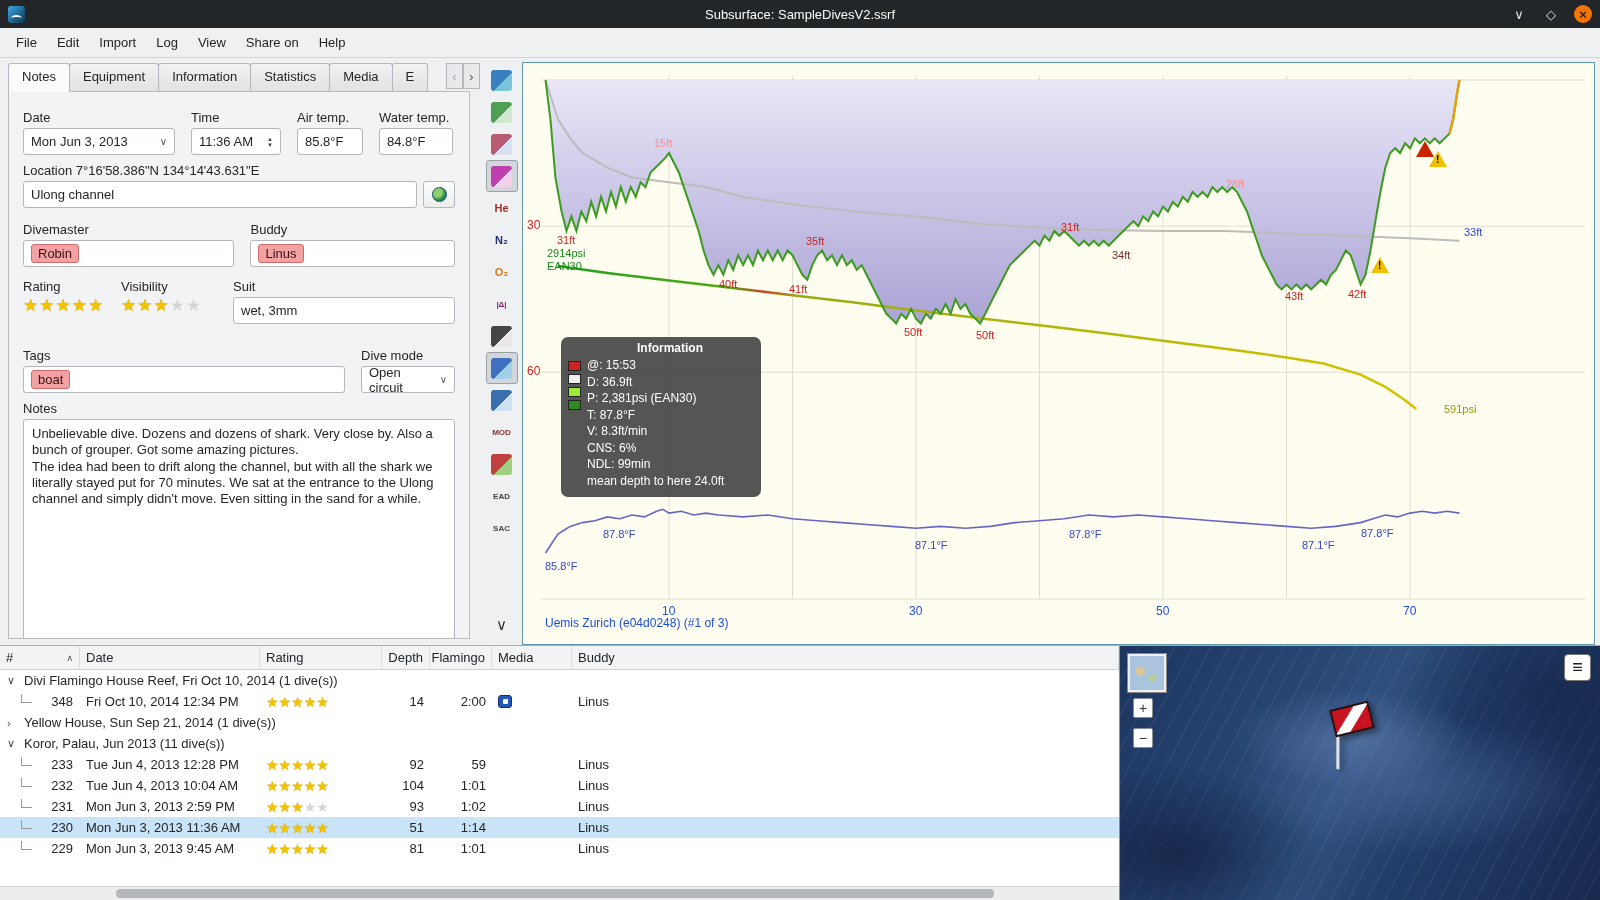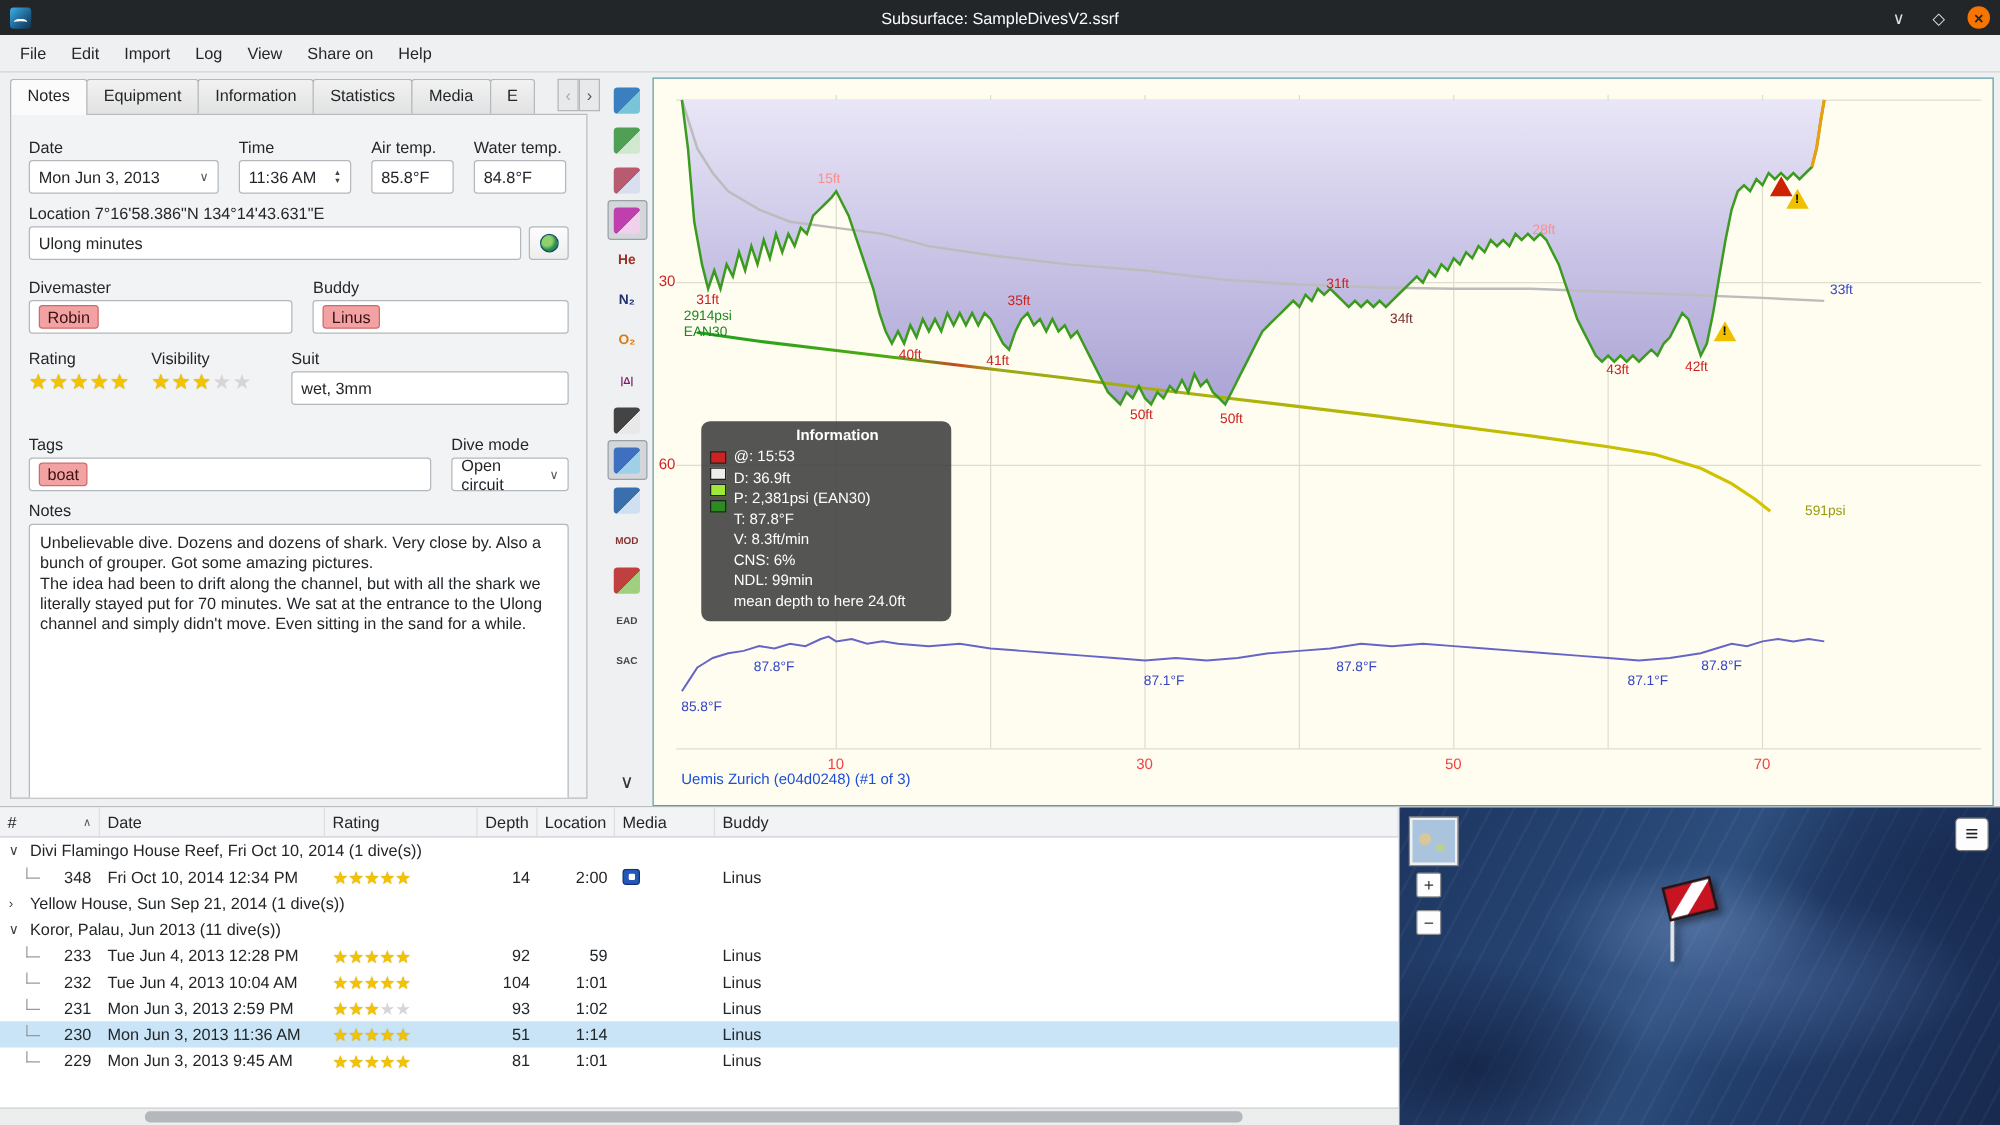--- a/index.html
+++ b/index.html
@@ -71,21 +71,21 @@
   .vtb-last { margin-top:auto; font-weight:normal; font-size:15px; color:#333; }
 
   
   .chart { position:absolute; left:522px; top:4px; width:1073px; height:583px;
     background:#fffdf0; border:1px solid #5e9aa8; }
   .chart svg { position:absolute; left:0; top:0; }
   .chart-overlay { position:absolute; inset:0; font-size:11px; }
   .ann { position:absolute; white-space:nowrap; }
   .ann-red{color:#cc2222} .ann-pink{color:#ff8d8d} .ann-darkred{color:#7a2a2a}
   .ann-blue{color:#3747c4} .ann-green{color:#1a891a} .ann-olive{color:#9a9a0a}
-  .tick-x { position:absolute; color:#ef4444; font-size:12px; }
+  .tick-x { position:absolute; color:#1d4ed8; font-size:12px; }
   .tick-y { position:absolute; color:#cc2222; font-size:12px; }
   .device-label { position:absolute; left:22px; top:553px; color:#1d4ed8; font-size:12px; }
 
   .tooltip { position:absolute; left:38px; top:274px; width:200px;
     background:rgba(62,62,62,0.88); border-radius:7px; color:#fff; padding:4px 8px 8px 26px; }
   .tt-title { text-align:center; font-weight:bold; font-size:12px; margin-bottom:2px; }
   .tt-line { font-size:12px; line-height:16.5px; }
   .tt-chips { position:absolute; left:7px; top:24px; display:flex; flex-direction:column; gap:3px; }
   .tt-chip { width:13px; height:10px; border:1px solid #222; }
 
@@ -223,21 +223,21 @@
           <div class="f-label">Water temp.</div>
           <div class="inp">
               <span>84.8°F</span>
             </div>
         </div>
       </div>
 
       <div class="f-label">Location 7°16'58.386"N 134°14'43.631"E</div>
       <div style="display:flex; gap:6px;">
         <div class="inp" style="width:395px">
-            <span>Ulong minutes</span>
+            <span>Ulong channel</span>
           </div>
         <div class="globe-btn">
             <div class="globe"></div>
           </div>
       </div>
 
       <div class="f-row" style="margin-top:6px">
         <div style="width:212px">
           <div class="f-label">Divemaster</div>
           <div class="inp">
@@ -429,21 +429,21 @@
   </div>
 </div>
 
 <div class="bottom">
   <div class="divelist">
     <div class="dl-header dl-grid" id="dl-header">
         <div>#<span class="sort-glyph">∧</span></div>
         <div>Date</div>
         <div>Rating</div>
         <div class="num">Depth</div>
-        <div class="num">Location</div>
+        <div class="num">Flamingo</div>
         <div>Media</div>
         <div>Buddy</div>
       </div>
     <div id="dl-rows">
         <div class="trip-row">
           <span class="chev">∨</span>
           <span>Divi Flamingo House Reef, Fri Oct 10, 2014 (1 dive(s))</span>
         </div>
         <div class="dl-row dl-grid">
           <div class="cell-num" style="padding: 0px;">

